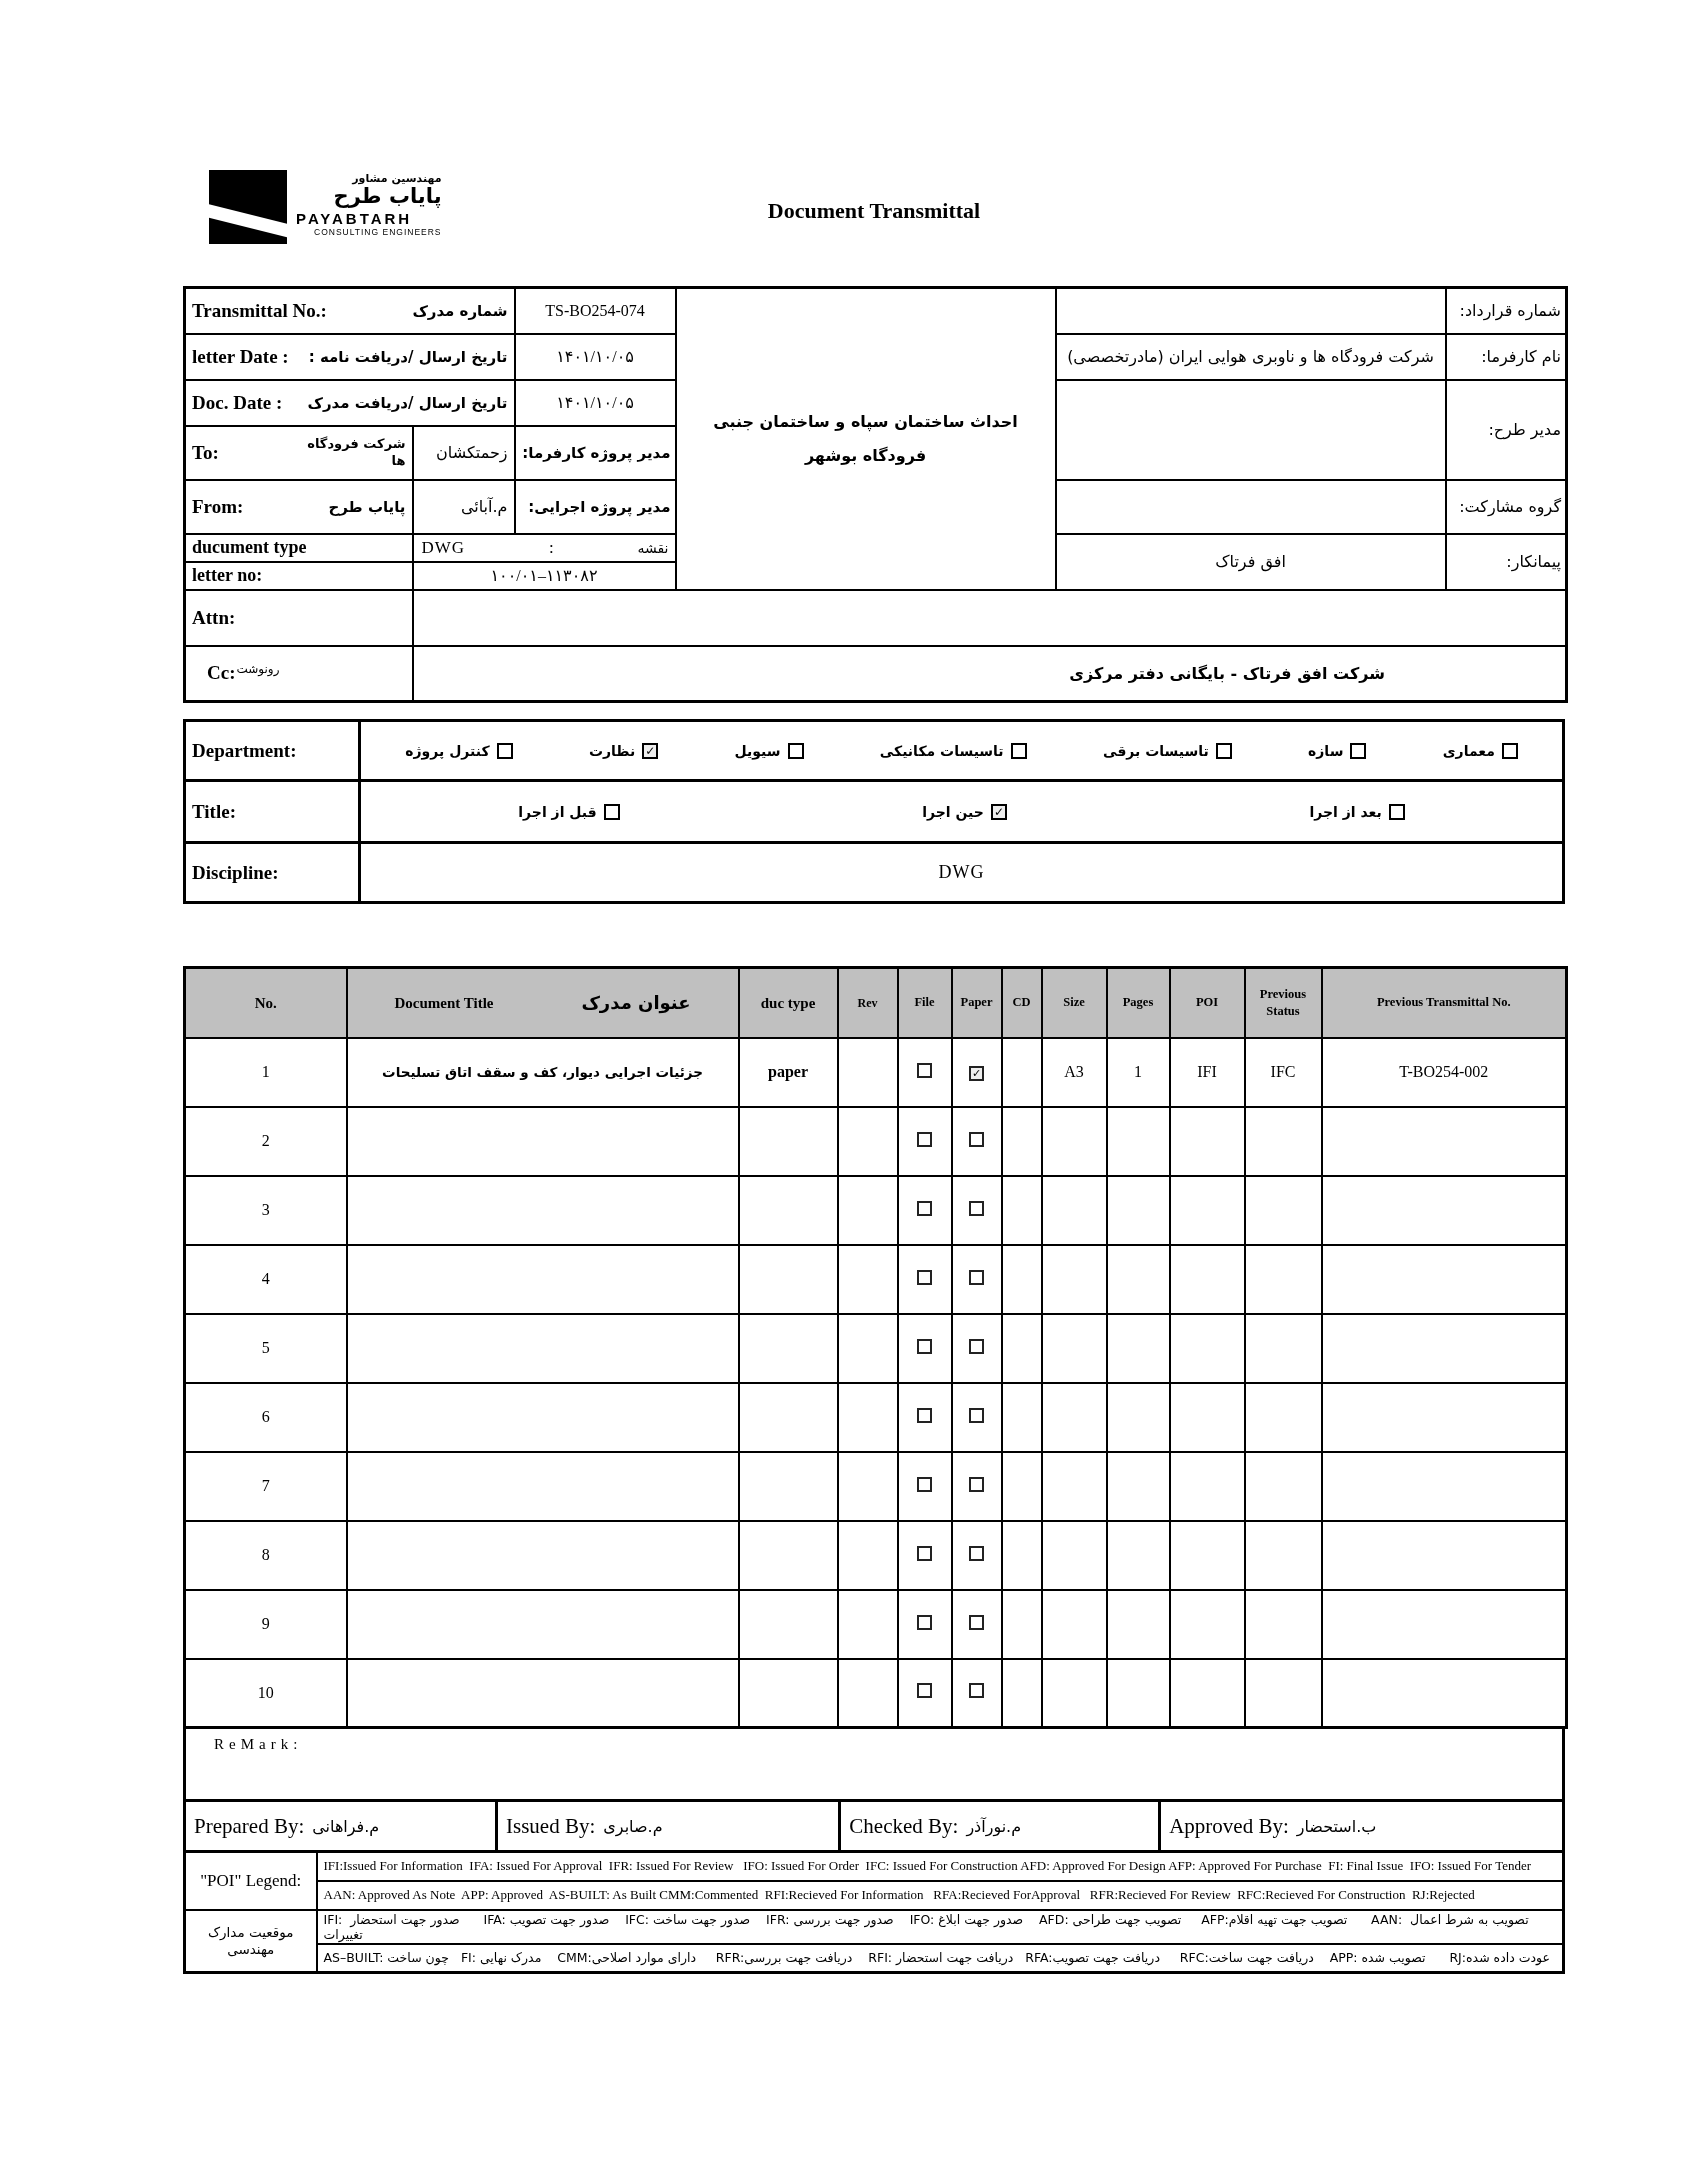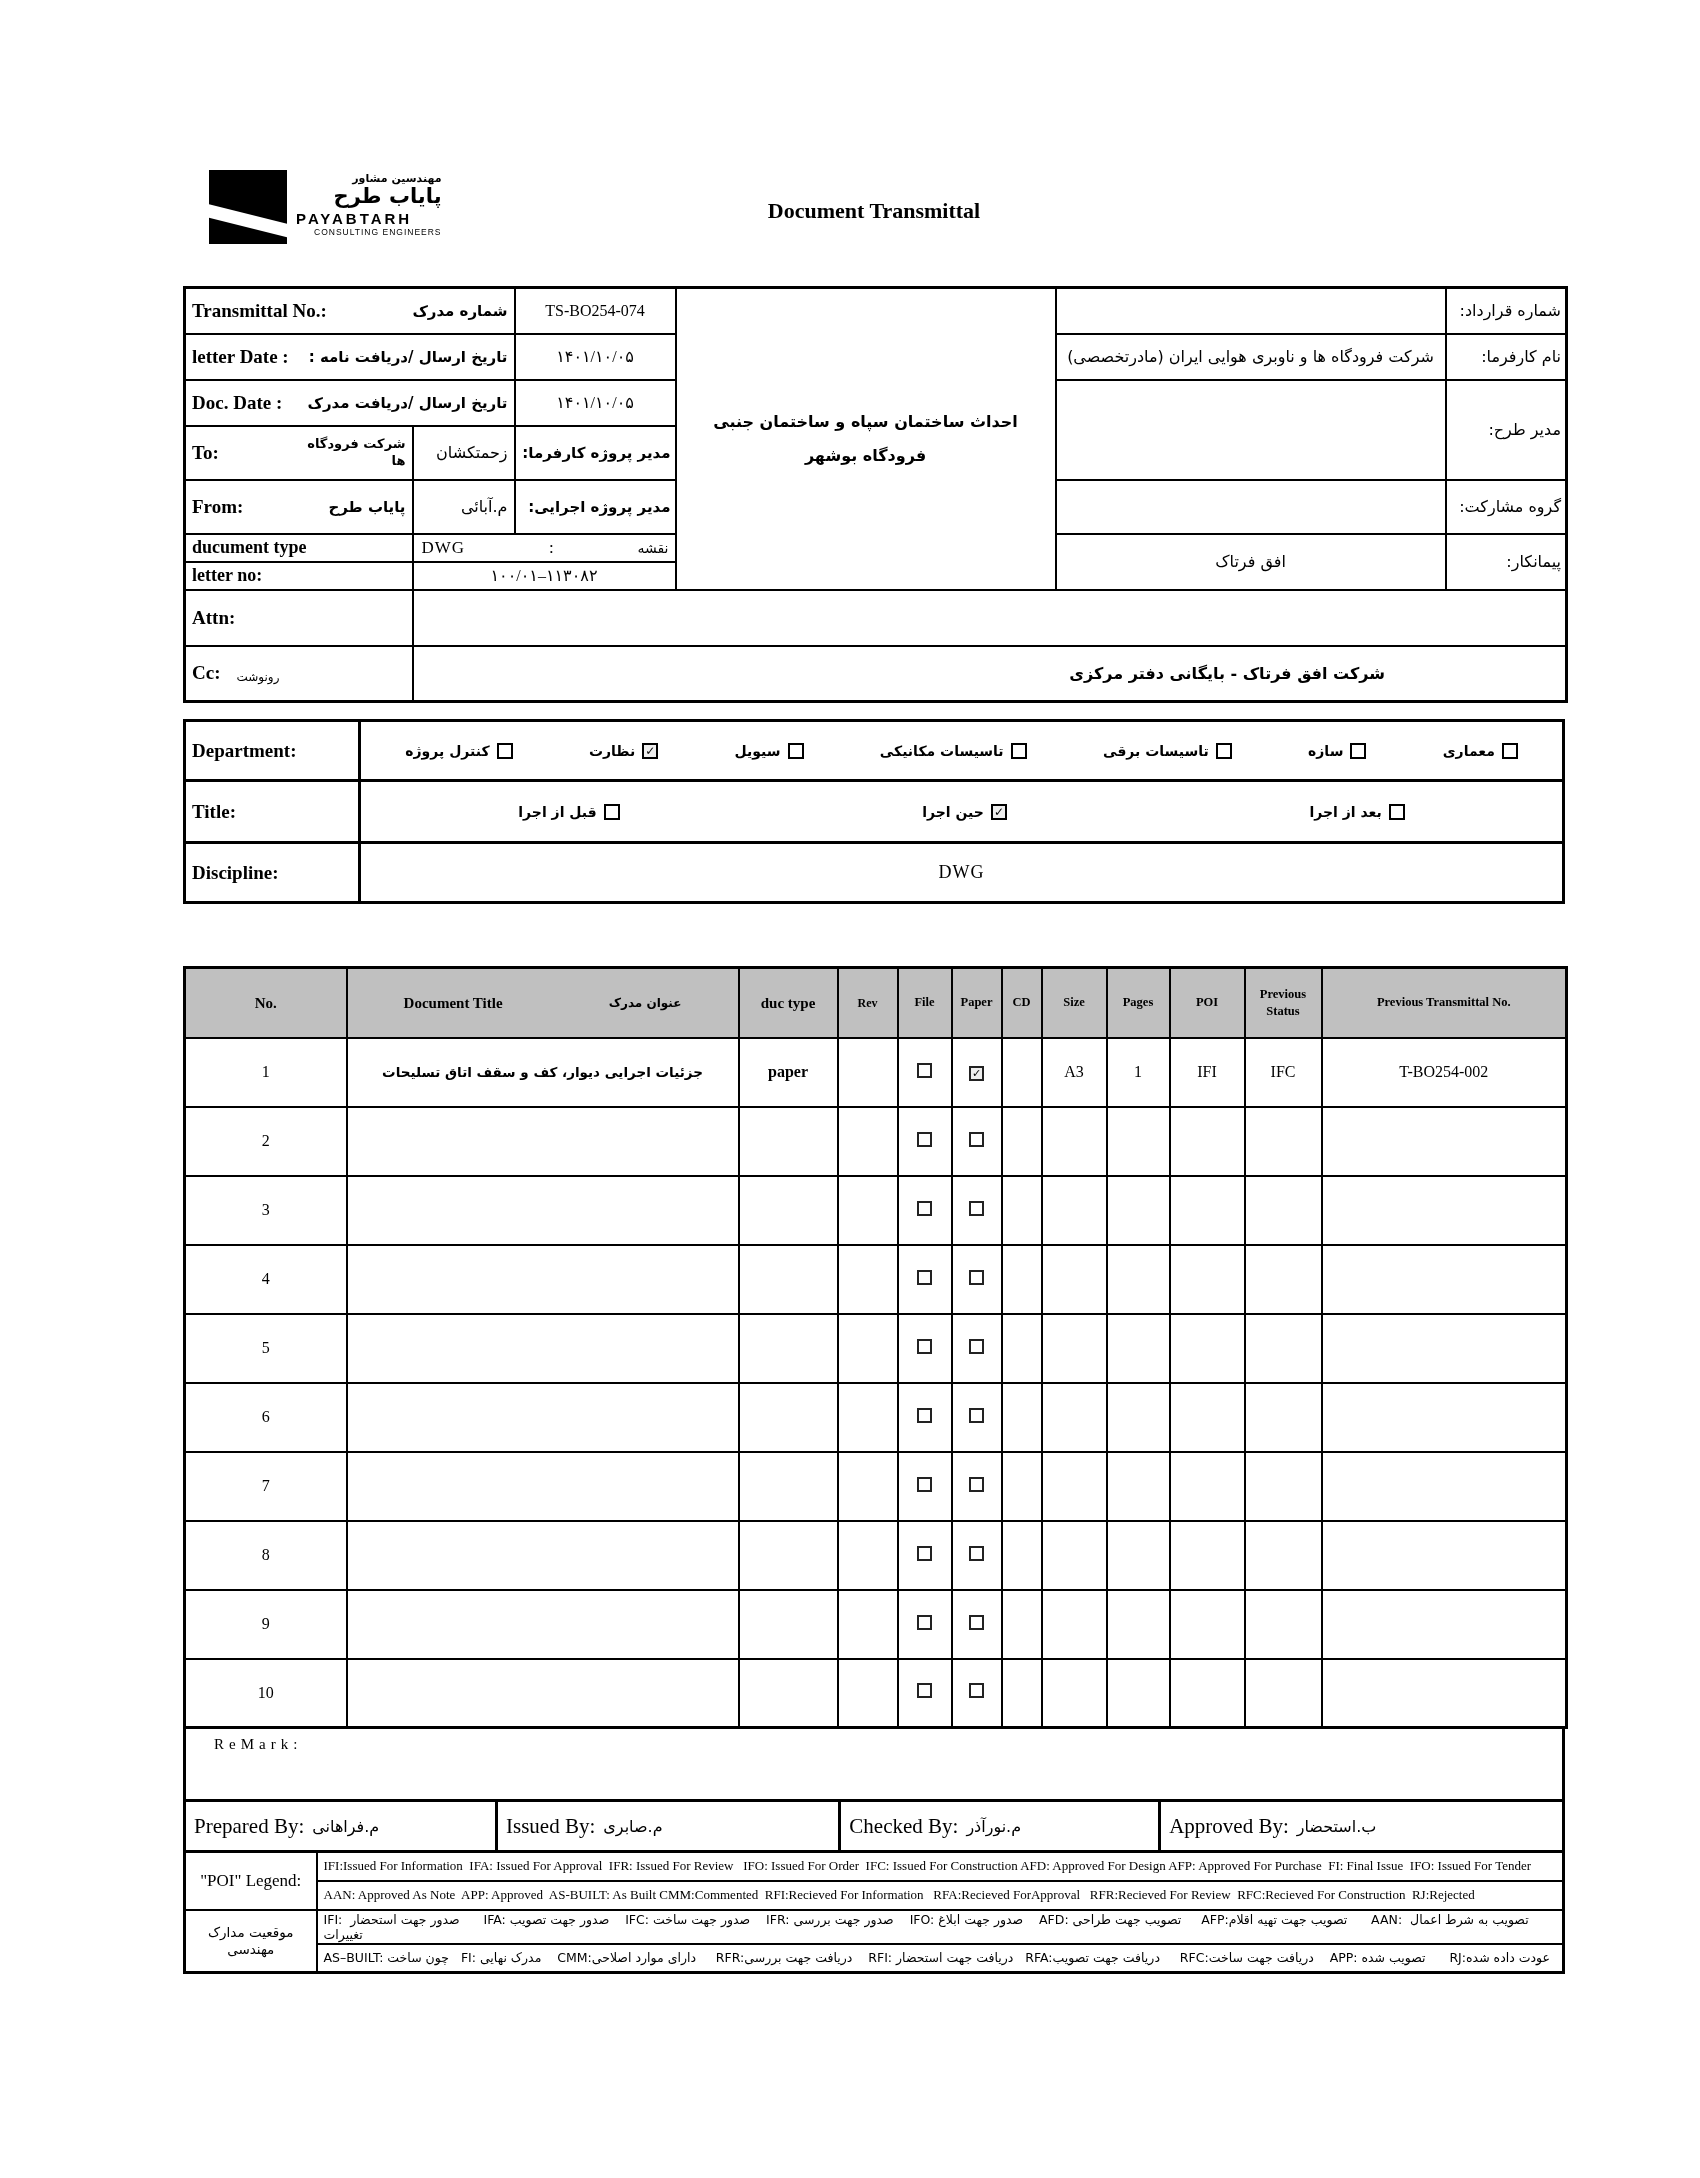--- a/index.html
+++ b/index.html
@@ -39,21 +39,21 @@
   .center-fa { text-align:center; }
   .tofrom { }
   .tofrom .lblrow { align-items:center; }
   .to-val { font-size:13px; font-weight:bold; max-width:100px; text-align:right; line-height:1.25; }
   .from-val { font-size:15px; font-weight:bold; }
   .dwgrow { display:flex; justify-content:space-between; align-items:center; font-size:17px; }
   .dwgrow .dwg { padding-left:2px; letter-spacing:1px; }
   .dwgrow .fa { font-size:14px; }
   .ccval { text-align:right; padding-right:180px; }
   .ccval .fa { font-weight:bold; font-size:16px; }
-  .cclbl { display:flex; gap:16px; align-items:flex-end; }
+  .cclbl { display:flex; gap:1px; align-items:flex-start;margin-left:15px; }
   .cclbl .fa { font-size:12px; }
 
   
   .dtbl { margin-top:16px; }
   .dtbl td { border-width:3px; }
   .dlabel { font-weight:bold; font-size:19px; width:175px; }
   .drow { height:60px; }
   .cbline { display:flex; justify-content:space-around; align-items:center; direction:rtl; }
   .cbitem { display:flex; align-items:center; gap:7px; direction:rtl; }
   .cbitem .cblabel { font-size:14px; font-weight:bold; }
@@ -62,21 +62,21 @@
   .cb.checked { background:#eee; }
   .disc-val { text-align:center; font-size:18px; letter-spacing:1px; }
 
   
   .mtbl { margin-top:62px; }
   .mtbl th { border:2px solid #000; background:#c0c0c0; font-weight:bold; font-size:15px; padding:2px 3px; line-height:1.35; vertical-align:middle; }
   .mtbl .hrow { height:70px; }
   .mtbl .th-sm { font-size:12px; }
   .mtbl .th-med { font-size:12.5px; }
   .titlehead { display:flex; justify-content:space-around; align-items:center; }
-  .titlehead .fa { font-size:12px; }
+  .titlehead .fa { font-size:18px; }
   .mtbl td { text-align:center; font-size:16px; height:69px; padding:2px 4px; }
   .rowtitle { font-size:13.5px; font-weight:bold; }
   .c-duc { font-weight:bold; }
   .c-prevtn { font-size:15px; }
   .cb-s { width:15px; height:15px; border:2px solid #222; display:inline-flex; align-items:center; justify-content:center;
           font-size:11px; line-height:1; background:#fff; font-family:"DejaVu Sans",sans-serif; }
   .cb-s.checked { background:#eee; }
 
   
   .remark { border:3px solid #000; border-top-width:2px; height:76px; padding:8px 0 0 28px; font-size:15px; letter-spacing:5px; margin-top:-3px; }

